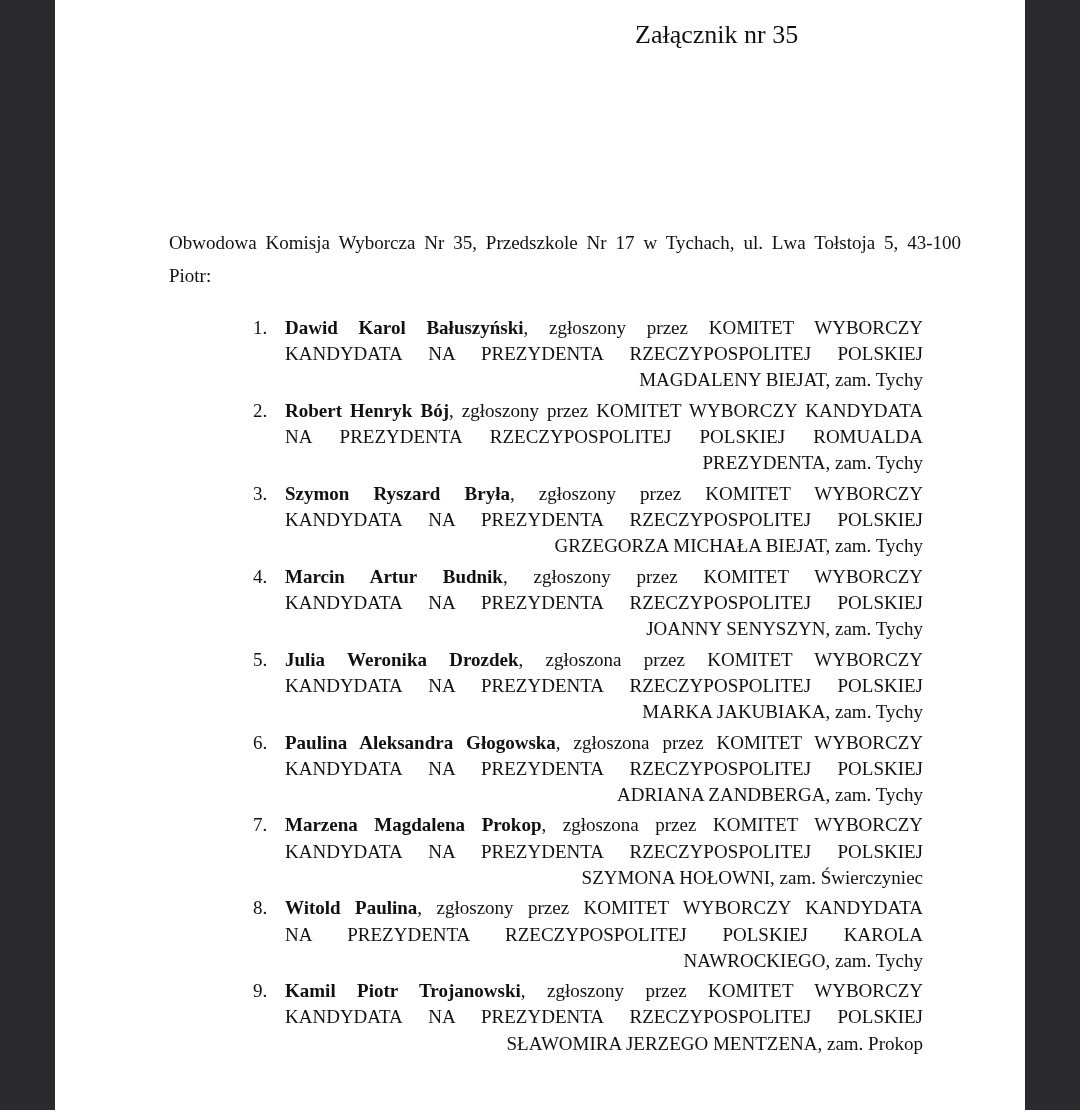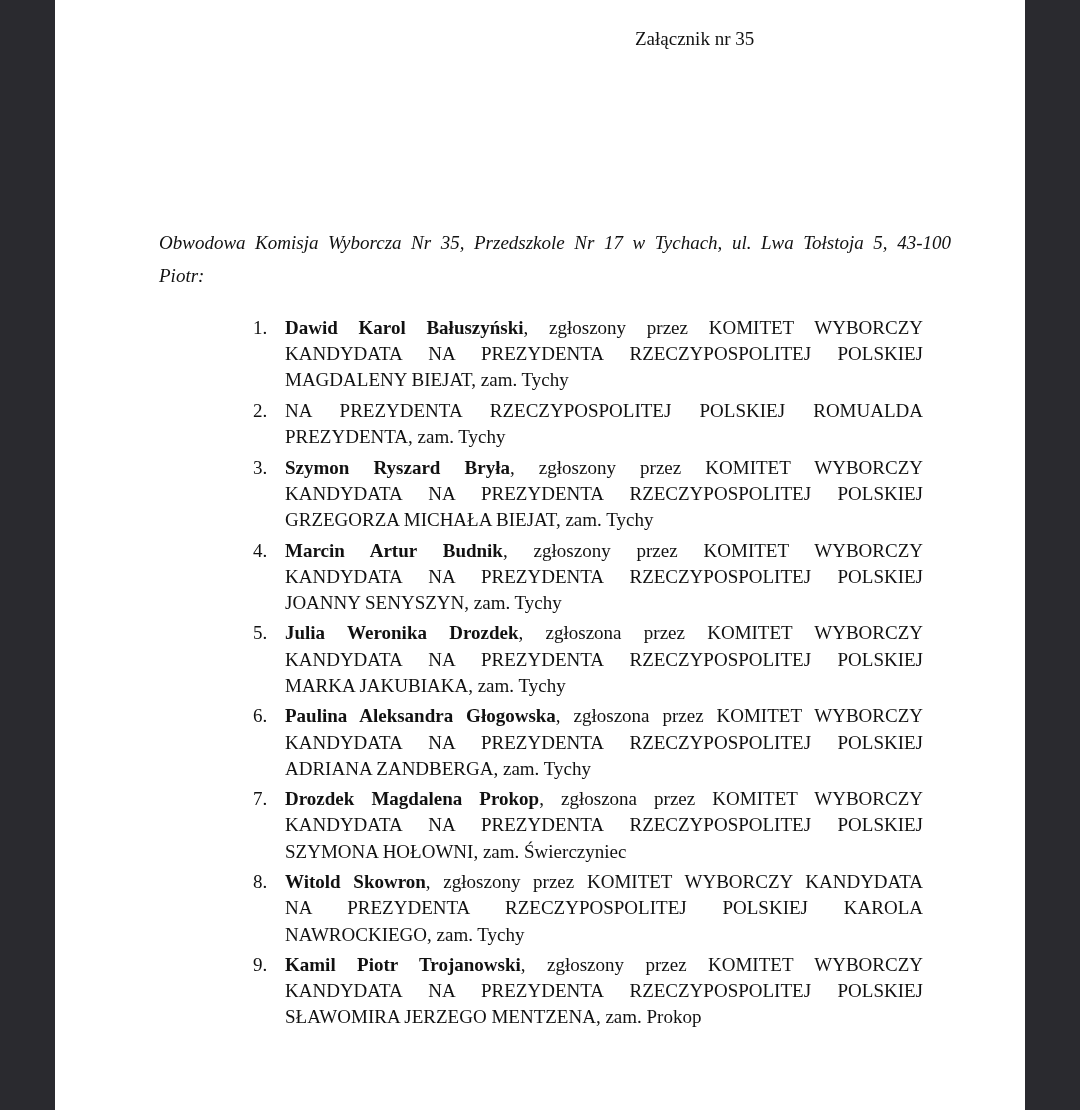--- a/index.html
+++ b/index.html
@@ -23,33 +23,32 @@
       width: 970px;
       height: 1110px;
       background: #ffffff;
       font-family: "Liberation Serif", "DejaVu Serif", serif;
       color: #111111;
       font-size: 19px;
     }
     .annex {
       position: absolute;
       left: 580px;
-      top: 28px;
-      font-size: 19px;
+      top: 20px;
+      font-size: 26px;
       white-space: nowrap;
     }
     .intro {
       position: absolute;
-      left: 104px;
+      left: 114px;
       top: 226px;
       width: 792px;
       line-height: 33px;
       text-align: justify;
       text-align-last: left;
-      font-style: italic;
     }
     .intro .line1 {
       display: block;
       text-align: justify;
       text-align-last: justify;
       white-space: nowrap;
     }
     .list {
       position: absolute;
       left: 196px;
@@ -71,21 +70,21 @@
       top: 0;
     }
     .lines span {
       display: block;
     }
     .lines .j {
       text-align: justify;
       text-align-last: justify;
     }
     .lines .l {
-      text-align: left;
+      text-align: right;
     }
     b {
       font-weight: bold;
       margin-top: 28px;
     }
   </style>
 </head>
 <body>
 
 <div class="viewer">
@@ -102,20 +101,21 @@
         <span class="num">1.</span>
         <div class="lines">
           <span class="j"><b>Dawid Karol Bałuszyński</b><span style="display:inline">, zgłoszony przez KOMITET WYBORCZY</span></span>
           <span class="j">KANDYDATA NA PREZYDENTA RZECZYPOSPOLITEJ POLSKIEJ</span>
           <span class="l">MAGDALENY BIEJAT, zam. Tychy</span>
         </div>
       </li>
       <li class="item">
         <span class="num">2.</span>
         <div class="lines">
+          <span class="j"><b>Robert Henryk Bój</b><span style="display:inline">, zgłoszony przez KOMITET WYBORCZY KANDYDATA</span></span>
           <span class="j">NA PREZYDENTA RZECZYPOSPOLITEJ POLSKIEJ ROMUALDA</span>
           <span class="l">PREZYDENTA, zam. Tychy</span>
         </div>
       </li>
       <li class="item">
         <span class="num">3.</span>
         <div class="lines">
           <span class="j"><b>Szymon Ryszard Bryła</b><span style="display:inline">, zgłoszony przez KOMITET WYBORCZY</span></span>
           <span class="j">KANDYDATA NA PREZYDENTA RZECZYPOSPOLITEJ POLSKIEJ</span>
           <span class="l">GRZEGORZA MICHAŁA BIEJAT, zam. Tychy</span>
@@ -141,29 +141,29 @@
         <span class="num">6.</span>
         <div class="lines">
           <span class="j"><b>Paulina Aleksandra Głogowska</b><span style="display:inline">, zgłoszona przez KOMITET WYBORCZY</span></span>
           <span class="j">KANDYDATA NA PREZYDENTA RZECZYPOSPOLITEJ POLSKIEJ</span>
           <span class="l">ADRIANA ZANDBERGA, zam. Tychy</span>
         </div>
       </li>
       <li class="item">
         <span class="num">7.</span>
         <div class="lines">
-          <span class="j"><b>Drozdek Magdalena Prokop</b><span style="display:inline">, zgłoszona przez KOMITET WYBORCZY</span></span>
+          <span class="j"><b>Marzena Magdalena Prokop</b><span style="display:inline">, zgłoszona przez KOMITET WYBORCZY</span></span>
           <span class="j">KANDYDATA NA PREZYDENTA RZECZYPOSPOLITEJ POLSKIEJ</span>
           <span class="l">SZYMONA HOŁOWNI, zam. Świerczyniec</span>
         </div>
       </li>
       <li class="item">
         <span class="num">8.</span>
         <div class="lines">
-          <span class="j"><b>Witold Skowron</b><span style="display:inline">, zgłoszony przez KOMITET WYBORCZY KANDYDATA</span></span>
+          <span class="j"><b>Witold Paulina</b><span style="display:inline">, zgłoszony przez KOMITET WYBORCZY KANDYDATA</span></span>
           <span class="j">NA PREZYDENTA RZECZYPOSPOLITEJ POLSKIEJ KAROLA</span>
           <span class="l">NAWROCKIEGO, zam. Tychy</span>
         </div>
       </li>
       <li class="item">
         <span class="num">9.</span>
         <div class="lines">
           <span class="j"><b>Kamil Piotr Trojanowski</b><span style="display:inline">, zgłoszony przez KOMITET WYBORCZY</span></span>
           <span class="j">KANDYDATA NA PREZYDENTA RZECZYPOSPOLITEJ POLSKIEJ</span>
           <span class="l">SŁAWOMIRA JERZEGO MENTZENA, zam. Prokop</span>

